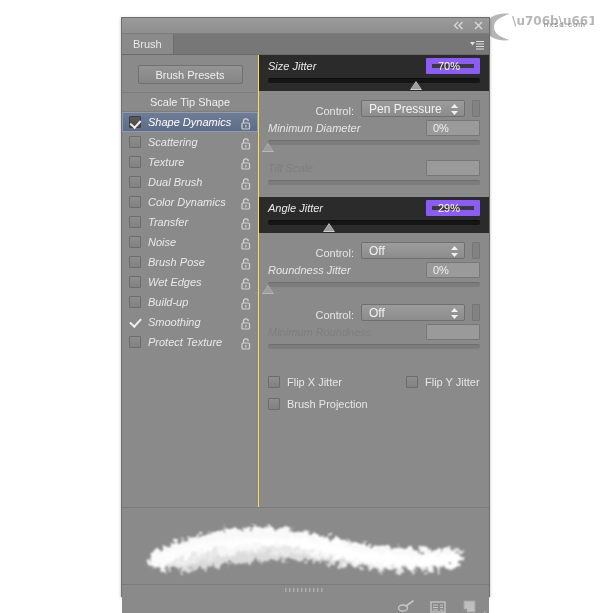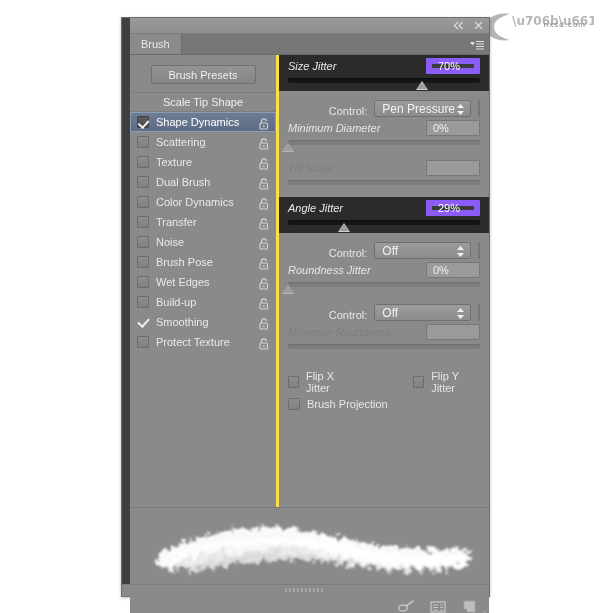--- a/index.html
+++ b/index.html
@@ -23,21 +23,20 @@
     font-family: "Liberation Sans", sans-serif;
   }
 
   
   .panel {
     position: absolute; left: 121px; top: 17px;
     width: 369px; height: 580px;
     background: #404040;
     border: 1px solid #6e6e6e;
     box-shadow: 0 1px 3px rgba(0,0,0,.25);
-    padding-left: 8px;
   }
 
   
   .titlebar {
     position: relative; height: 16px;
     background: linear-gradient(#9a9a9a,#8f8f8f);
     border-bottom: 1px solid #7d7d7d;
   }
   .tb-btns { position: absolute; right: 5px; top: 2px; display: flex; gap: 9px; }
   .tb-btn { width: 11px; height: 11px; position: relative; cursor: pointer; }
@@ -62,22 +61,22 @@
     width: 14px; height: 12px; cursor: pointer;
   }
 
   
   .body {
     position: relative; height: 452px;
     background: #8a8a8a;
     display: flex;
   }
   .left-col {
-    width: 149px; background: #8a8a8a;
-    border-right: 3px solid #fde047;
+    width: 137px; background: #8a8a8a;
+    border-right: 1px solid #fde047;
     padding-top: 8px;
     position: relative;
   }
   .right-col {
     flex: 1; position: relative; background: #8a8a8a;
     overflow: hidden;
   }
 
   
   .presets-btn {
@@ -98,20 +97,21 @@
     border-top: 1px solid #7d7d7d;
     border-bottom: 1px solid #7d7d7d;
     background: #8a8a8a; cursor: pointer;
   }
 
   .opt-list { position: relative; }
   .opt-row {
     height: 20px; display: flex; align-items: center;
     padding-left: 7px; position: relative;
     cursor: pointer;
+    font-style: italic;
   }
   .opt-row.selected {
     background: linear-gradient(#6f7d96,#5d6b86);
     box-shadow: inset 0 0 0 1px #8e9bb2;
   }
   .cb {
     width: 12px; height: 12px; flex: none;
     background: linear-gradient(#8e8e8e,#818181);
     border: 1px solid #6c6c6c;
     border-radius: 1px; position: relative;

